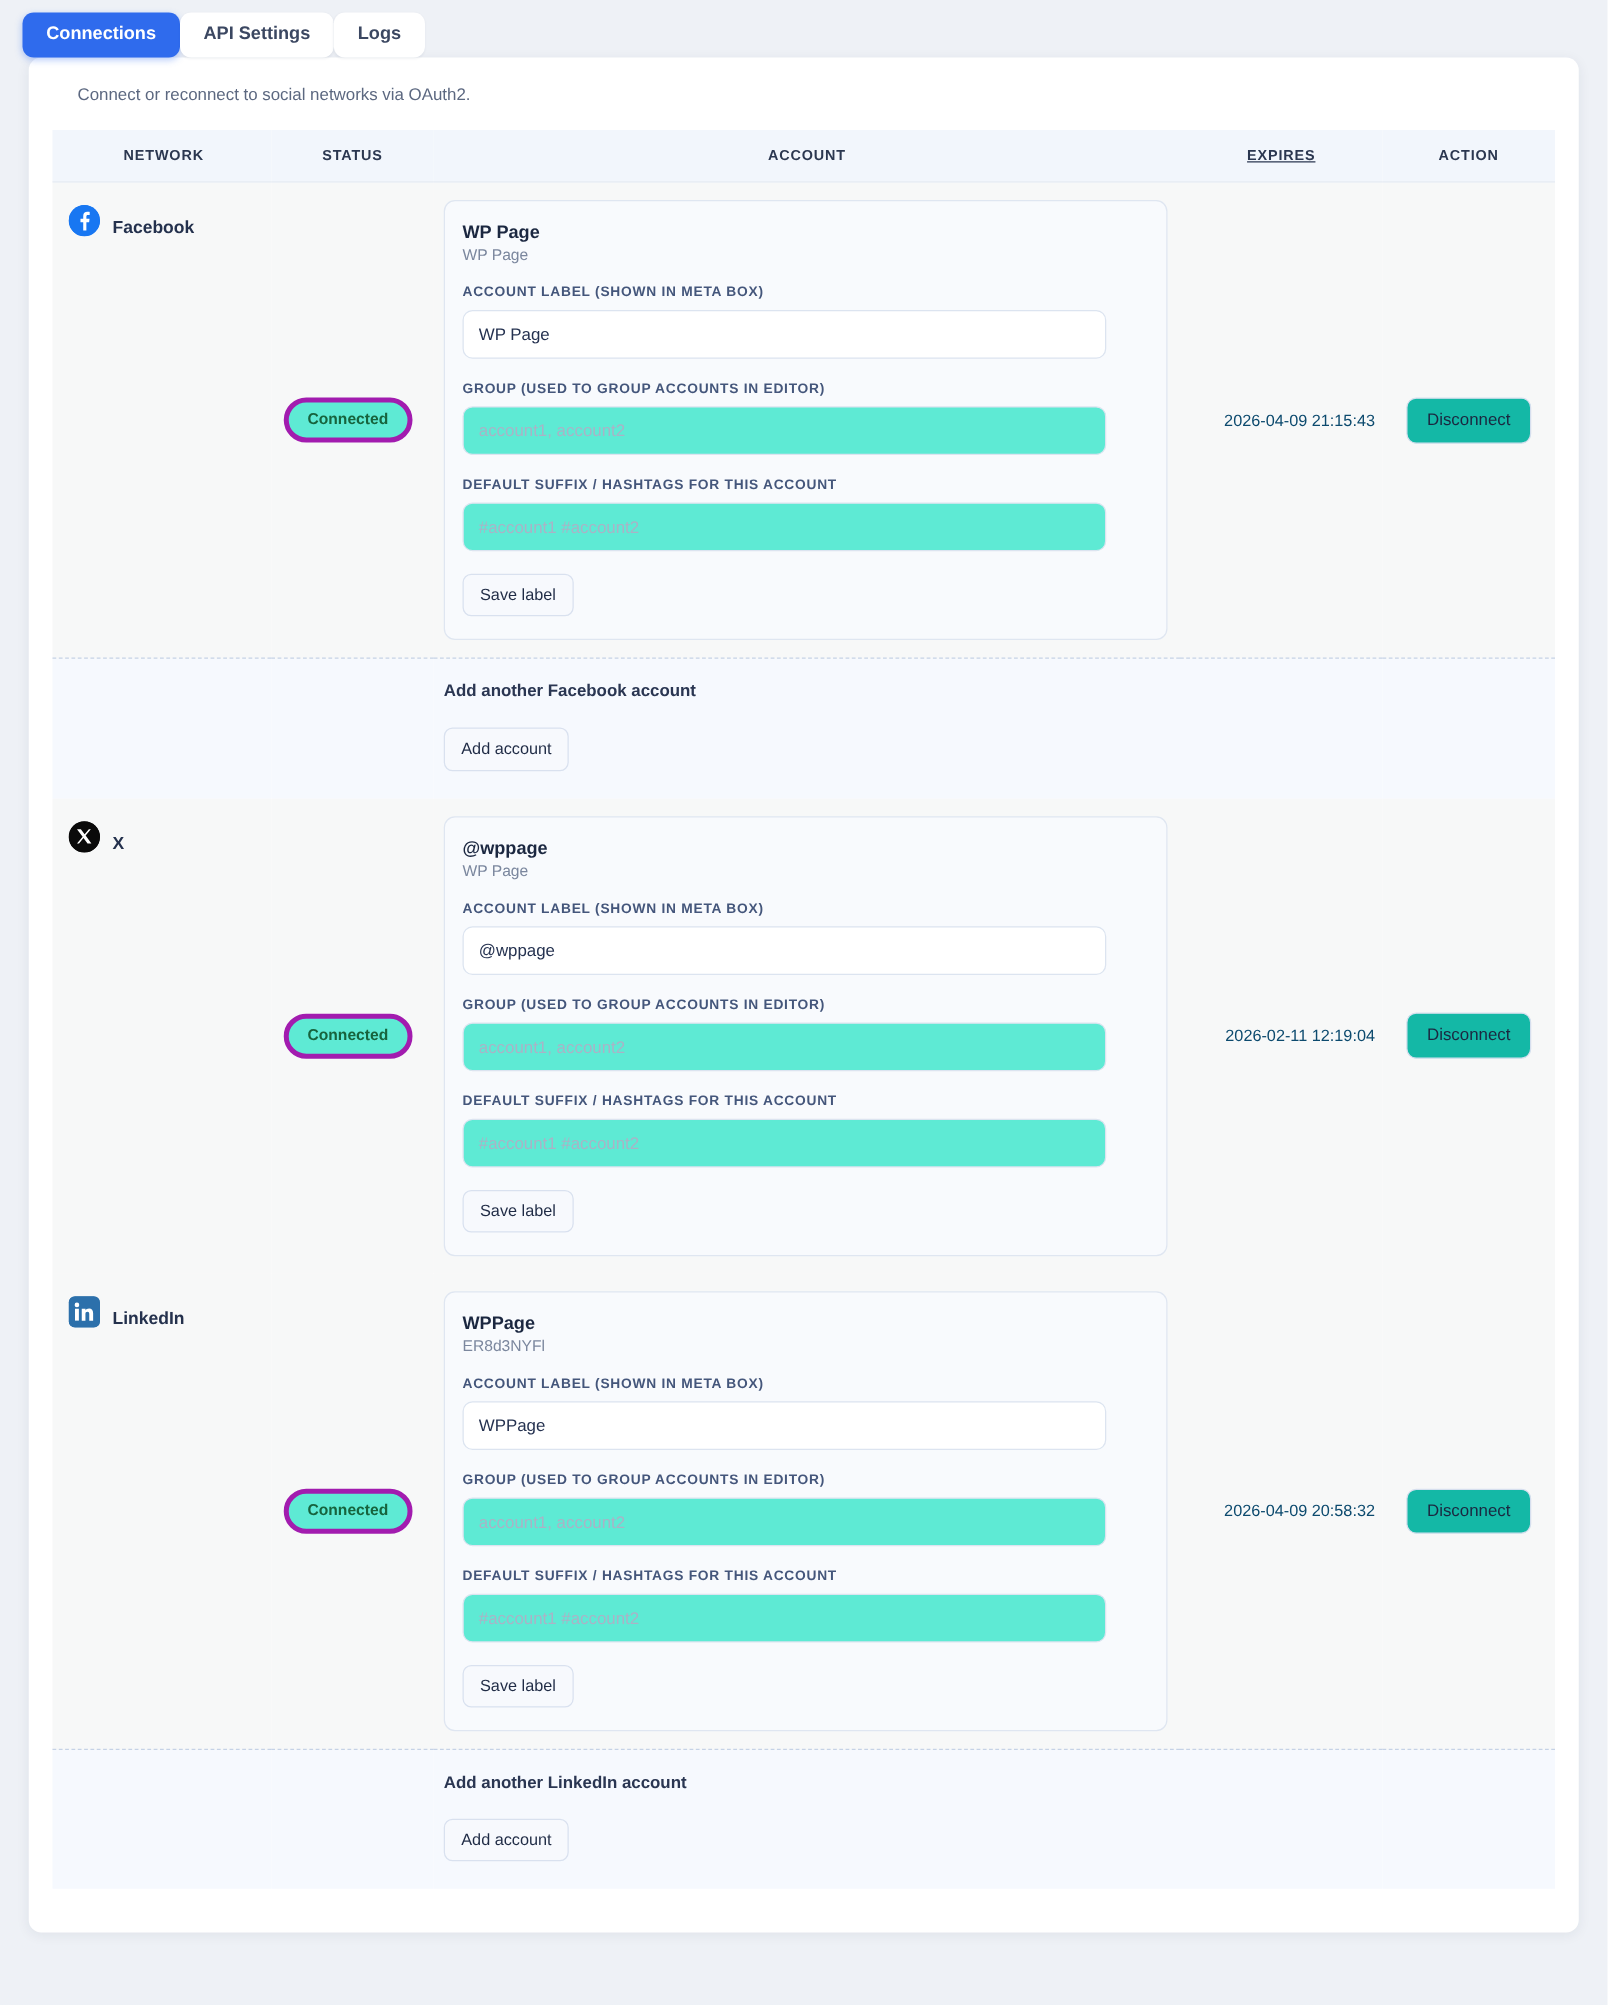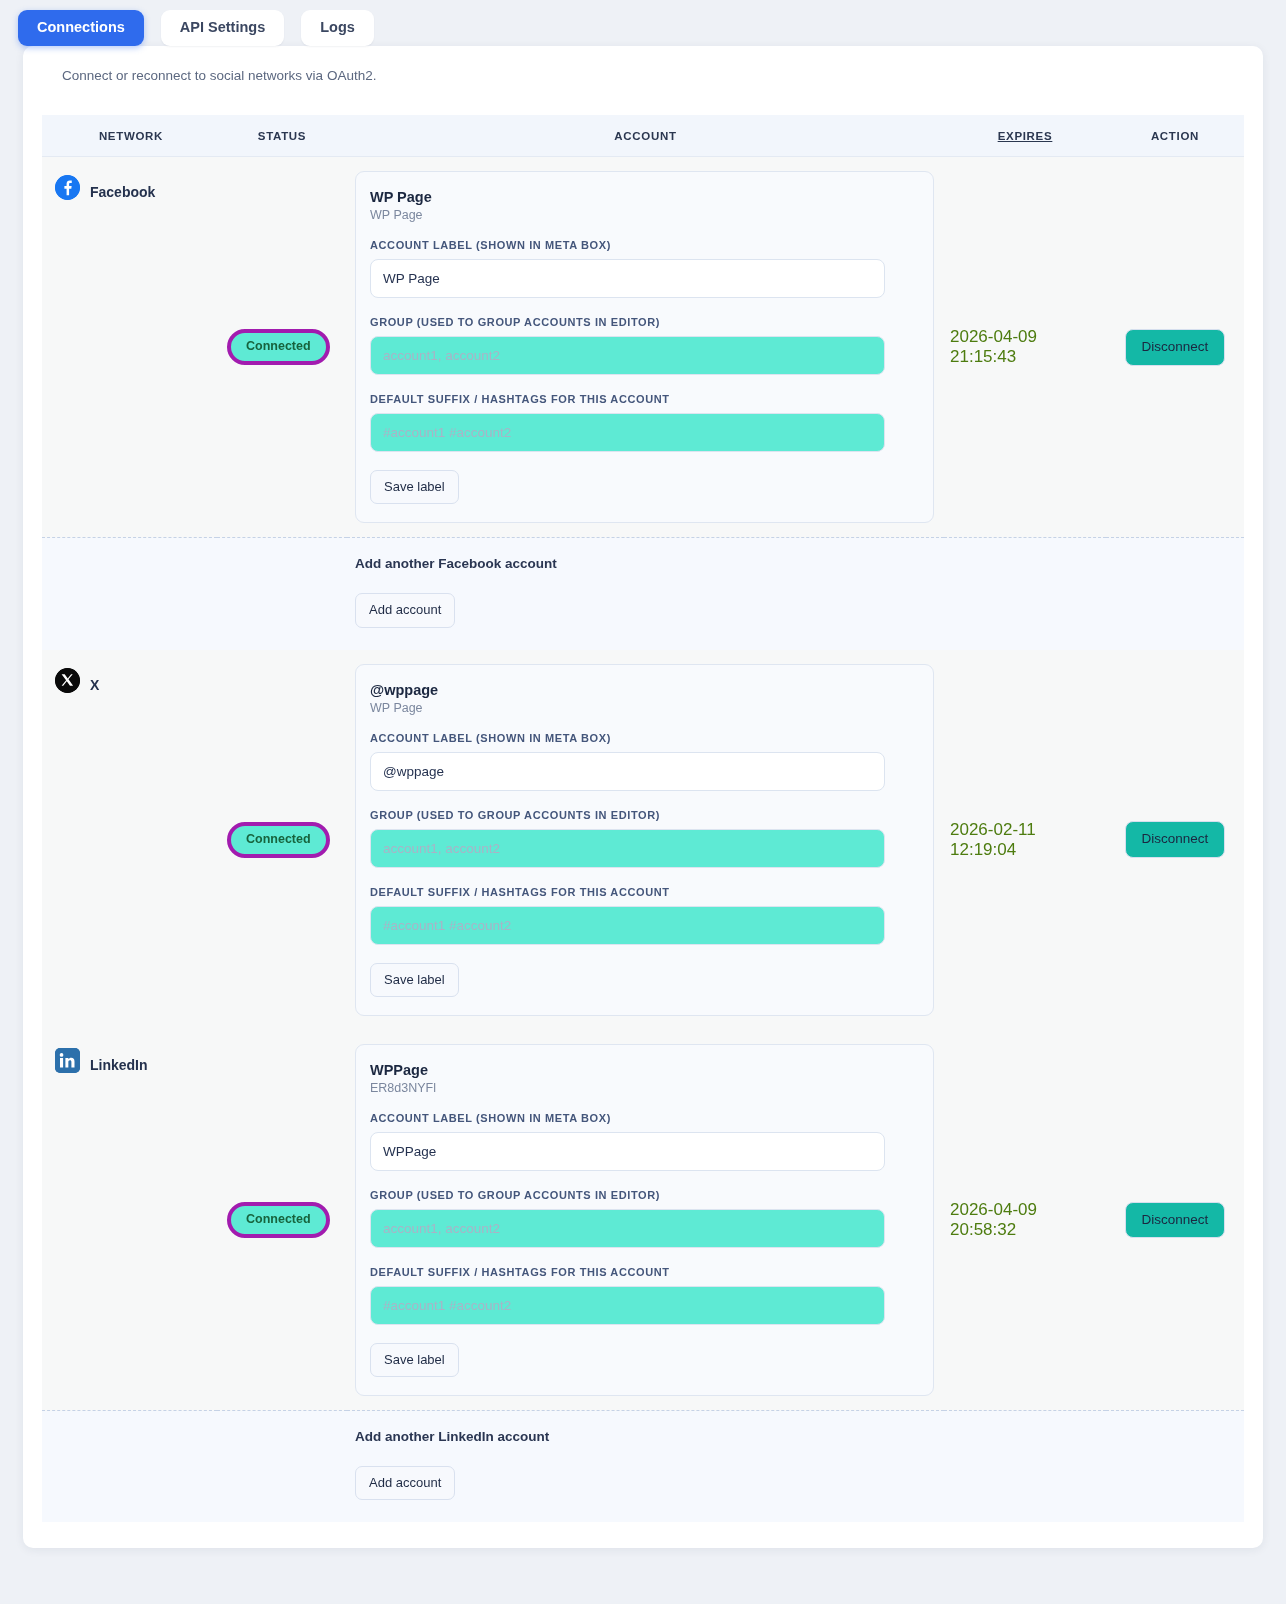--- a/index.html
+++ b/index.html
@@ -9,21 +9,21 @@
     min-height: 1604px;
     background: #eef1f6;
     font-family: "Liberation Sans", sans-serif;
     color: #1f2a44;
     -webkit-font-smoothing: antialiased;
   }
 
   
   .tabs {
     display: flex;
-    gap: 17px;
+    gap: 0;
     padding: 10px 0 0 18px;
     position: relative;
     z-index: 5;
   }
   .tab {
     font-size: 14.5px;
     font-weight: bold;
     padding: 10px 19px;
     border-radius: 9px;
     background: #ffffff;
@@ -46,21 +46,21 @@
     background: #ffffff;
     border-radius: 10px;
     padding: 22px 19px 26px 19px;
     box-shadow: 0 2px 10px rgba(30,40,70,0.07);
     min-height: 1500px;
   }
   .panel-intro {
     font-size: 13.5px;
     color: #5a6韓;
     color: #5c6880;
-    margin: 0 0 32px 20px;
+    margin: 0 0 21px 20px;
   }
 
   
   table.conn {
     width: 100%;
     border-collapse: collapse;
     table-layout: fixed;
   }
   table.conn thead th {
     background: #f2f6fc;
@@ -182,23 +182,23 @@
     color: #1f2b45;
     background: #f7f9fd;
     border: 1px solid #d9e1ef;
     border-radius: 7px;
     padding: 9px 13px;
     cursor: pointer;
     line-height: 1.1;
   }
 
   .expires-cell {
-    font-size: 17px;
-    color: #4d7c0f;
-    text-align: left;
+    font-size: 13px;
+    color: #0c4a6e;
+    text-align: right;
     padding: 10px 6px;
   }
   .action-cell { text-align: center; padding: 10px 6px; }
   .btn-disconnect {
     font-family: "Liberation Sans", sans-serif;
     font-size: 13.5px;
     color: #1b2740;
     background: #14b8a6;
     border: 1px solid #d6dfee;
     border-radius: 8px;

